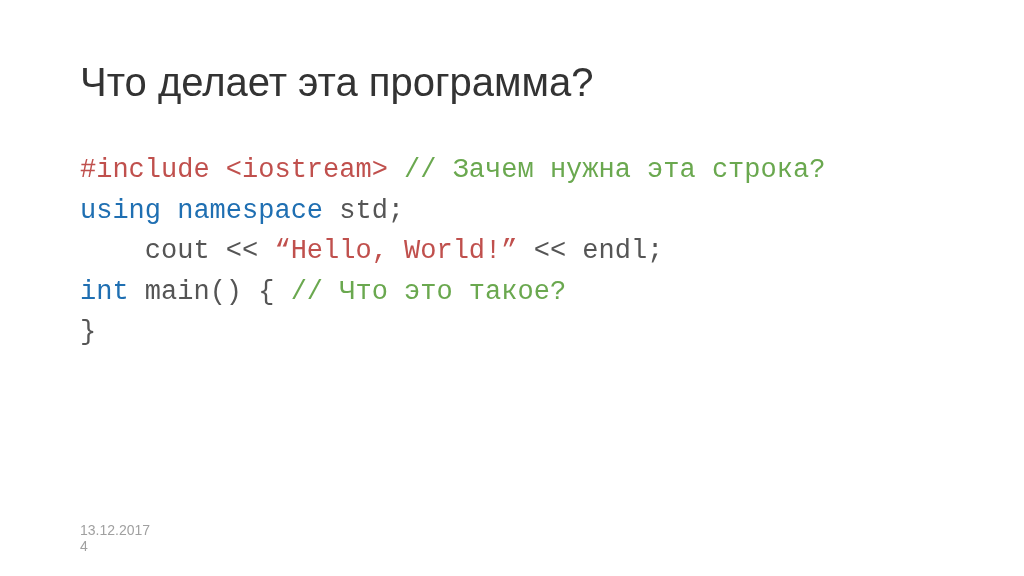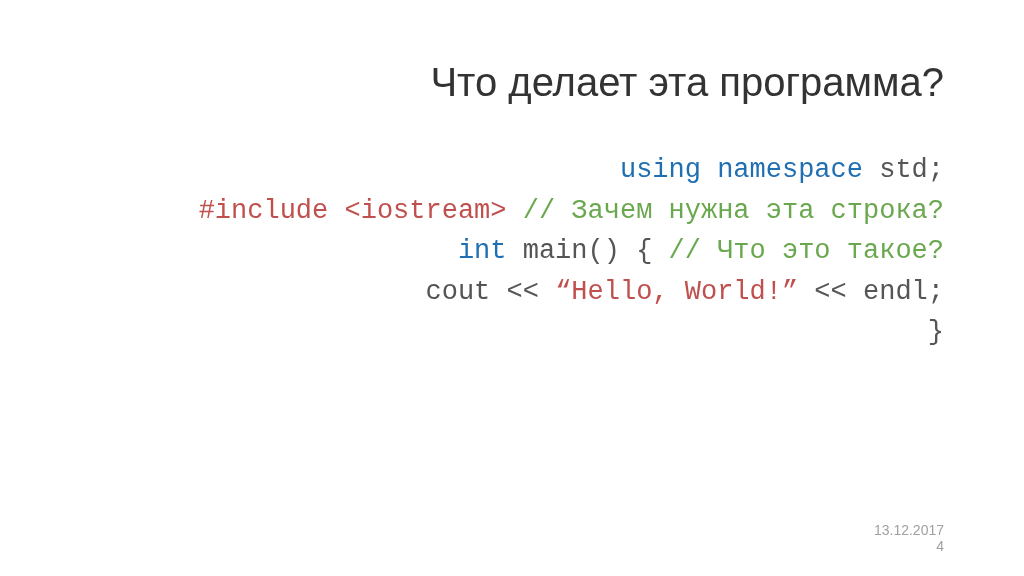--- a/index.html
+++ b/index.html
@@ -12,21 +12,20 @@
       height: 576px;
       background: #ffffff;
       font-family: "Segoe UI", "Helvetica Neue", Arial, sans-serif;
       position: relative;
       overflow: hidden;
     }
     .slide {
       padding: 60px 80px 40px 80px;
       height: 100%;
       position: relative;
-      text-align: right;
     }
     .title {
       font-size: 40px;
       font-weight: 300;
       color: #333333;
       margin-bottom: 45px;
       letter-spacing: 0px;
     }
     .code-block {
       font-family: "Consolas", "Courier New", monospace;
@@ -61,25 +60,25 @@
       flex-direction: column;
     }
   </style>
 </head>
 <body>
 
 <div class="slide">
   <h1 class="title">Что делает эта программа?</h1>
 
   <div class="code-block">
+    <div class="code-line"><span class="preproc">#include </span><span class="preproc">&lt;iostream&gt;</span><span> </span><span class="comment">// Зачем нужна эта строка?</span></div>
     <div class="code-line"><span class="keyword">using </span><span class="keyword">namespace </span><span>std</span><span>;</span></div>
-    <div class="code-line"><span class="preproc">#include </span><span class="preproc">&lt;iostream&gt;</span><span> </span><span class="comment">// Зачем нужна эта строка?</span></div>
     <div class="code-line"></div>
+    <div class="code-line"><span>    </span><span>cout</span><span> &lt;&lt; </span><span class="string">“Hello, World!”</span><span> &lt;&lt; </span><span>endl</span><span>;</span></div>
     <div class="code-line"><span class="keyword">int </span><span>main</span><span>() { </span><span class="comment">// Что это такое?</span></div>
-    <div class="code-line"><span>    </span><span>cout</span><span> &lt;&lt; </span><span class="string">“Hello, World!”</span><span> &lt;&lt; </span><span>endl</span><span>;</span></div>
     <div class="code-line">}</div>
   </div>
 
   <div class="footer">
     <span>13.12.2017</span>
     <span>4</span>
   </div>
 </div>
 
 </body></html>

